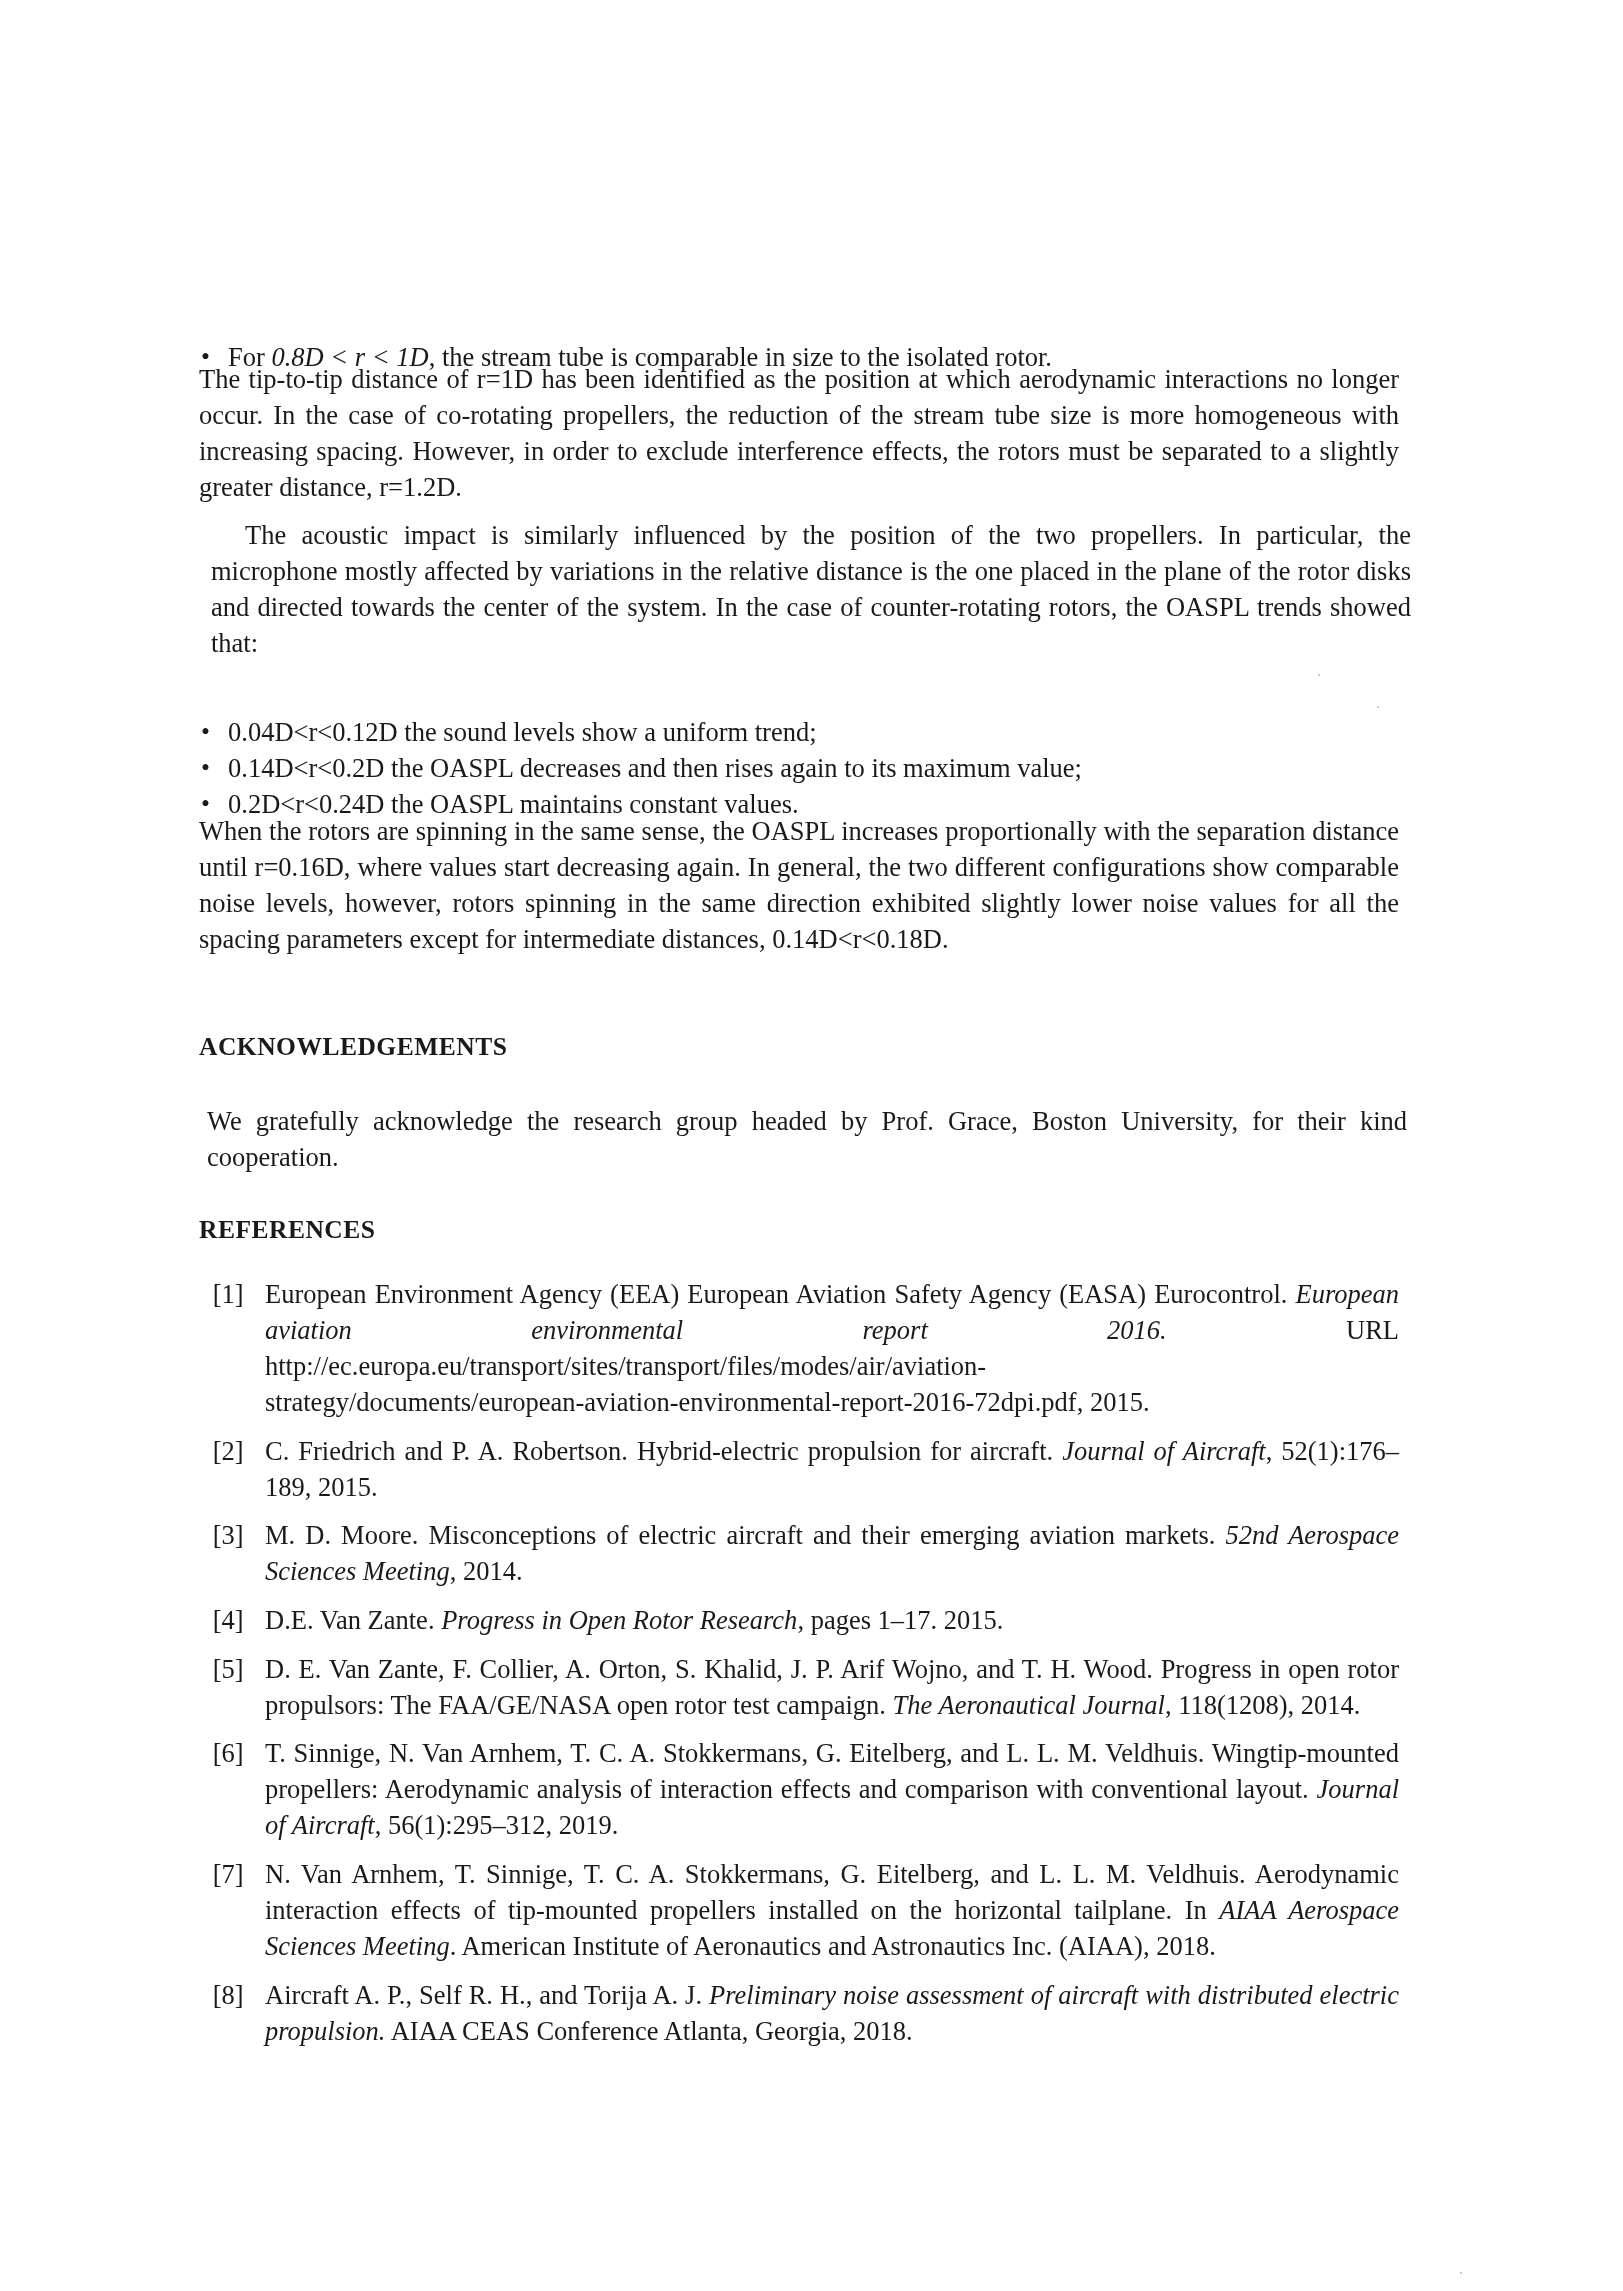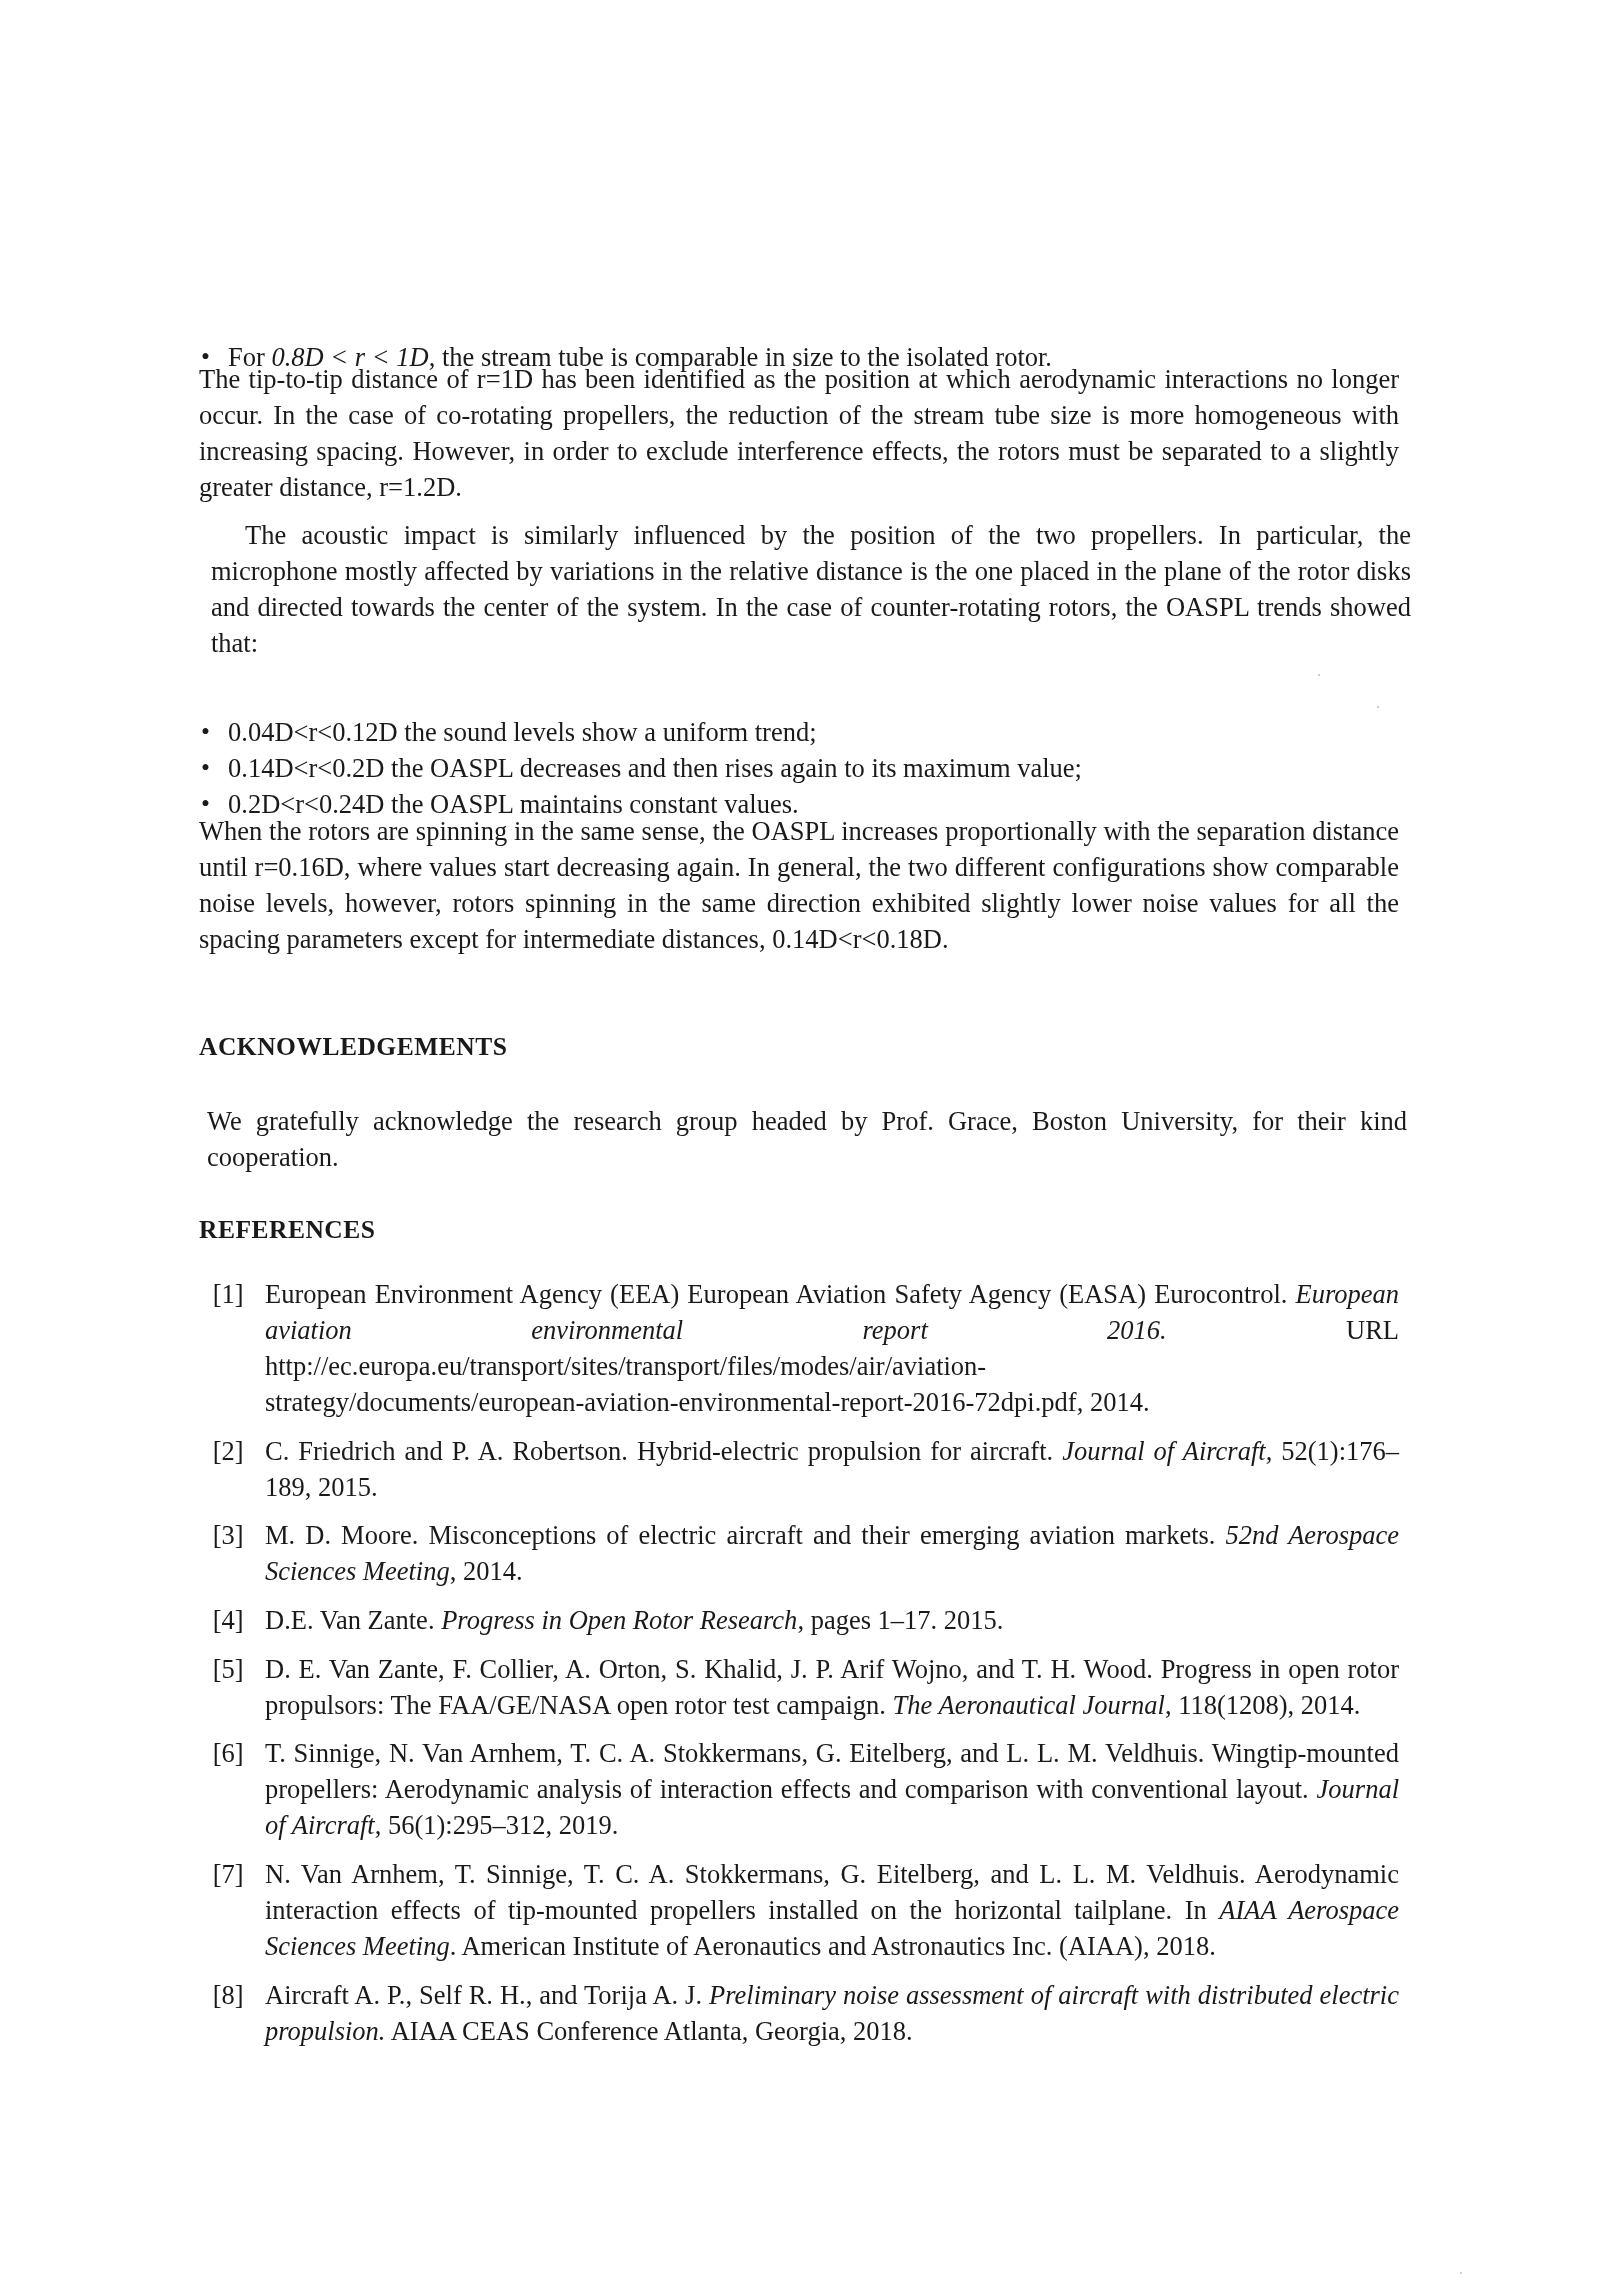--- a/index.html
+++ b/index.html
@@ -52,21 +52,21 @@
 
   <div class="h h1">ACKNOWLEDGEMENTS</div>
   <p class="text p4" style="margin:8px">We gratefully acknowledge the research group headed by Prof. Grace, Boston University, for their kind cooperation.</p>
 
   <div class="h h2">REFERENCES</div>
 
   <div class="refs">
     <div class="ref ref1">
       <span class="num">[1]</span>
       <span>European Environment Agency (EEA) European Aviation Safety Agency (EASA) Eurocontrol. </span><i>European aviation environmental report 2016.</i><span> URL http://ec.europa.eu/transport/sites/transport/files/modes/air/aviation-</span>
-      <span class="last">strategy/documents/european-aviation-environmental-report-2016-72dpi.pdf, 2014.</span>
+      <span class="last">strategy/documents/european-aviation-environmental-report-2016-72dpi.pdf, 2015.</span>
     </div>
     <div class="ref">
       <span class="num">[2]</span>
       <span>C. Friedrich and P. A. Robertson. Hybrid-electric propulsion for aircraft. </span><i>Journal of Aircraft</i><span>, 52(1):176–189, 2015.</span>
     </div>
     <div class="ref">
       <span class="num">[3]</span>
       <span>M. D. Moore. Misconceptions of electric aircraft and their emerging aviation markets. </span><i>52nd Aerospace Sciences Meeting</i><span>, 2014.</span>
     </div>
     <div class="ref">

